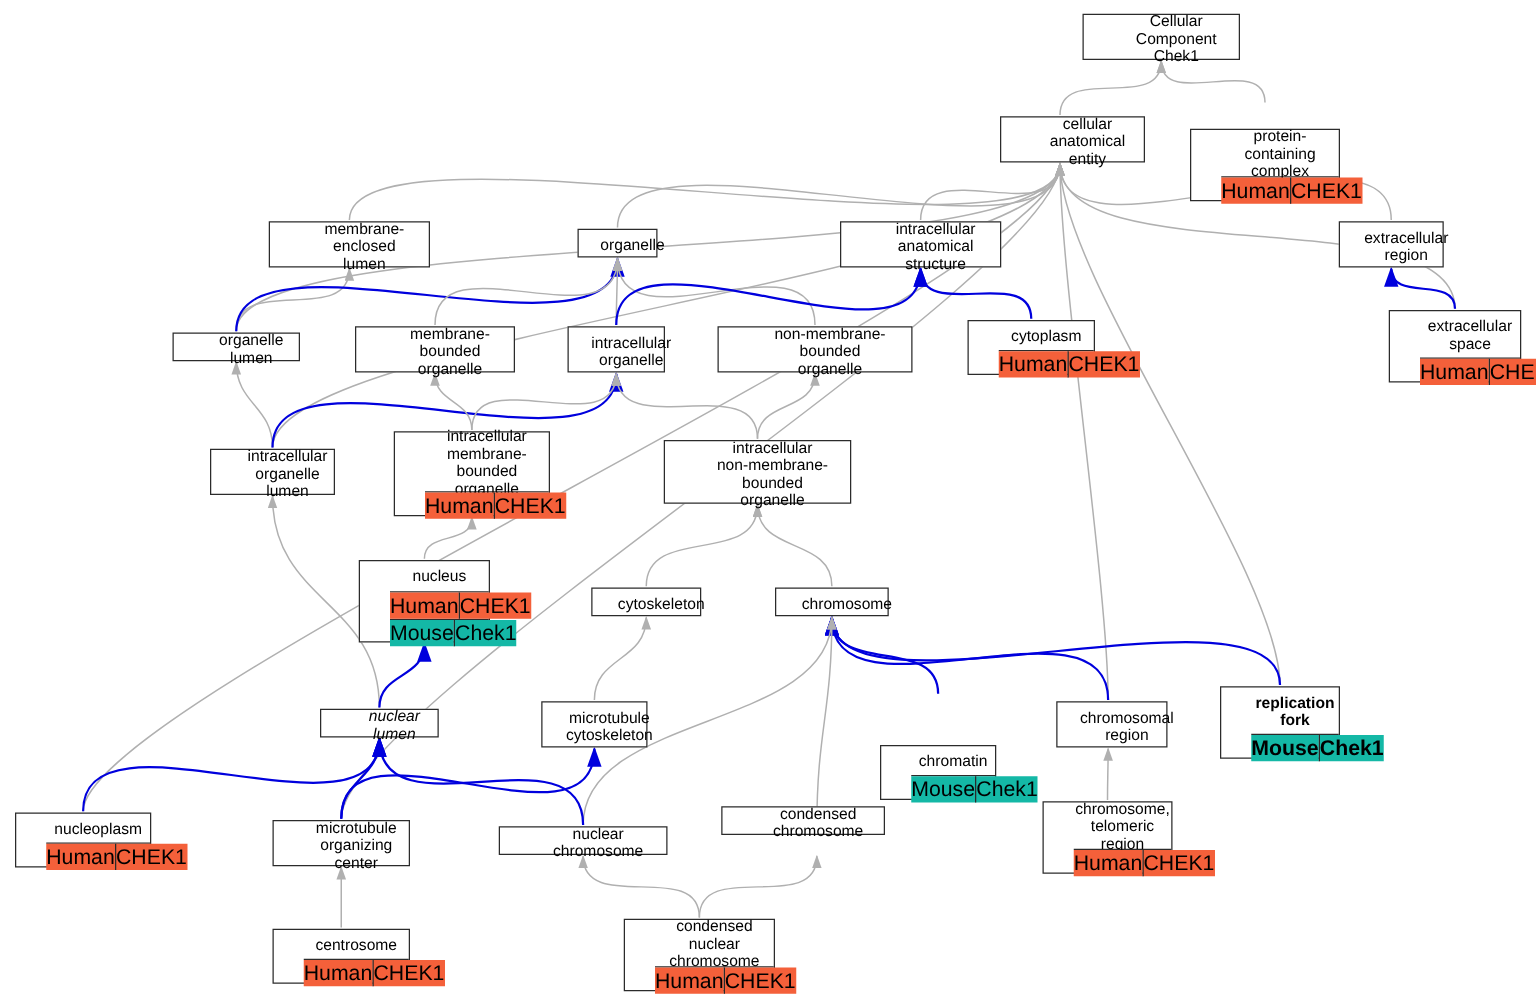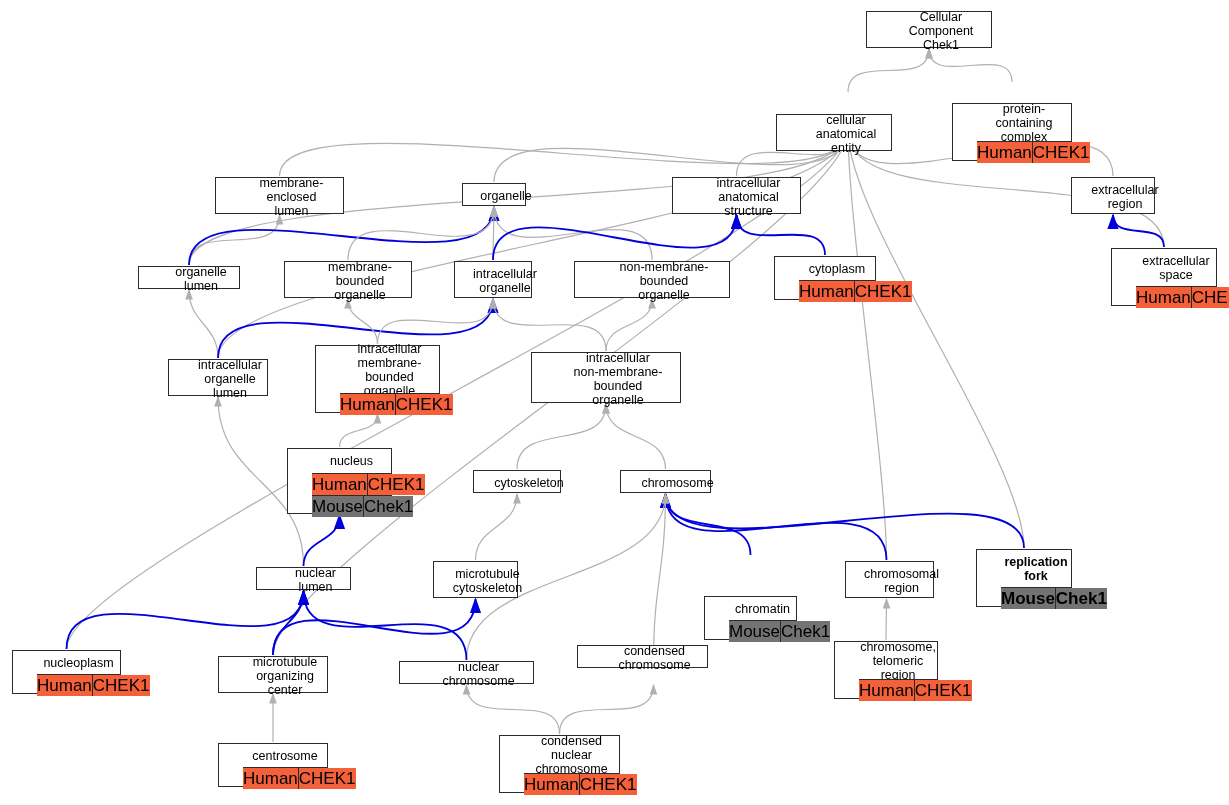--- a/index.html
+++ b/index.html
@@ -12,21 +12,21 @@
     font-size:12.5px;line-height:14px;color:#000;padding:2px 5px;box-sizing:border-box;
     white-space:pre-line;
   }
   .node .row{display:flex;border-top:1px solid #2b2b2b;height:21px;}
   .node .row .cell{
     flex:1 1 50%;display:flex;align-items:center;justify-content:center;
     font-size:17px;line-height:13px;color:#000;box-sizing:border-box;
   }
   .node .row .cell + .cell{border-left:1px solid #2b2b2b;}
   .row.human .cell{background:#f4603a;}
-  .row.mouse .cell{background:#737373;}
+  .row.mouse .cell{background:#14b8a6;}
 </style>
 </head>
 <body>
 
 <div id="canvas">
   <svg id="edges" viewBox="0 0 1229 805">
     <defs>
       <marker id="ah-gray" markerWidth="10" markerHeight="10" refX="8" refY="3.2" orient="auto">
         <path d="M0,0 L9,3.2 L0,6.4 z" fill="#b0b0b0"></path>
       </marker>
@@ -81,21 +81,21 @@
         <path d="M273,742 C273,720.4 273,715.6 273,694" stroke="#b0b0b0" stroke-width="1.2" fill="none" marker-end="url(#ah-gray)"></path>
         <path d="M559.5,734 C559.5,686.6964589063356 466.5,732.3035410936644 466.5,685" stroke="#b0b0b0" stroke-width="1.2" fill="none" marker-end="url(#ah-gray)"></path>
         <path d="M559.5,734 C559.5,686.297877405717 653.5,732.702122594283 653.5,685" stroke="#b0b0b0" stroke-width="1.2" fill="none" marker-end="url(#ah-gray)"></path>
       </g>
   </svg>
   <div id="nodes">
       <div class="node" style="left: 866px; top: 11px; width: 126px; height: 37px;">
         <div class="title" style="height: 37px;">Cellular Component
 Chek1</div>
       </div>
-      <div class="node" style="left: 776px; top: 93px; width: 116px; height: 37px; margin-top: 21px;">
+      <div class="node" style="left: 800px; top: 93px; width: 116px; height: 37px;">
         <div class="title" style="height: 37px;">cellular anatomical
 entity</div>
       </div>
       <div class="node" style="left: 952px; top: 83px; width: 120px; height: 58px; margin-top: 20px;">
         <div class="title" style="height: 37px;">protein-containing
 complex</div>
         <div class="row human">
           <div class="cell">Human</div>
           <div class="cell">CHEK1</div>
         </div>
@@ -193,21 +193,21 @@
       </div>
       <div class="node" style="left: 976px; top: 549px; width: 96px; height: 58px; font-weight: bold;">
         <div class="title" style="height: 37px;">replication
 fork</div>
         <div class="row mouse">
           <div class="cell">Mouse</div>
           <div class="cell">Chek1</div>
         </div>
       </div>
       <div class="node" style="left: 256px; top: 567px; width: 95px; height: 23px;">
-        <div class="title" style="height: 23px;">nuclear lumen</div>
+        <div class="title" style="height: 23px; font-style: italic;">nuclear lumen</div>
       </div>
       <div class="node" style="left: 433px; top: 561px; width: 85px; height: 37px;">
         <div class="title" style="height: 37px;">microtubule
 cytoskeleton</div>
       </div>
       <div class="node" style="left: 12px; top: 650px; width: 109px; height: 44px;">
         <div class="title" style="height: 23px;">nucleoplasm</div>
         <div class="row human">
           <div class="cell">Human</div>
           <div class="cell">CHEK1</div>

